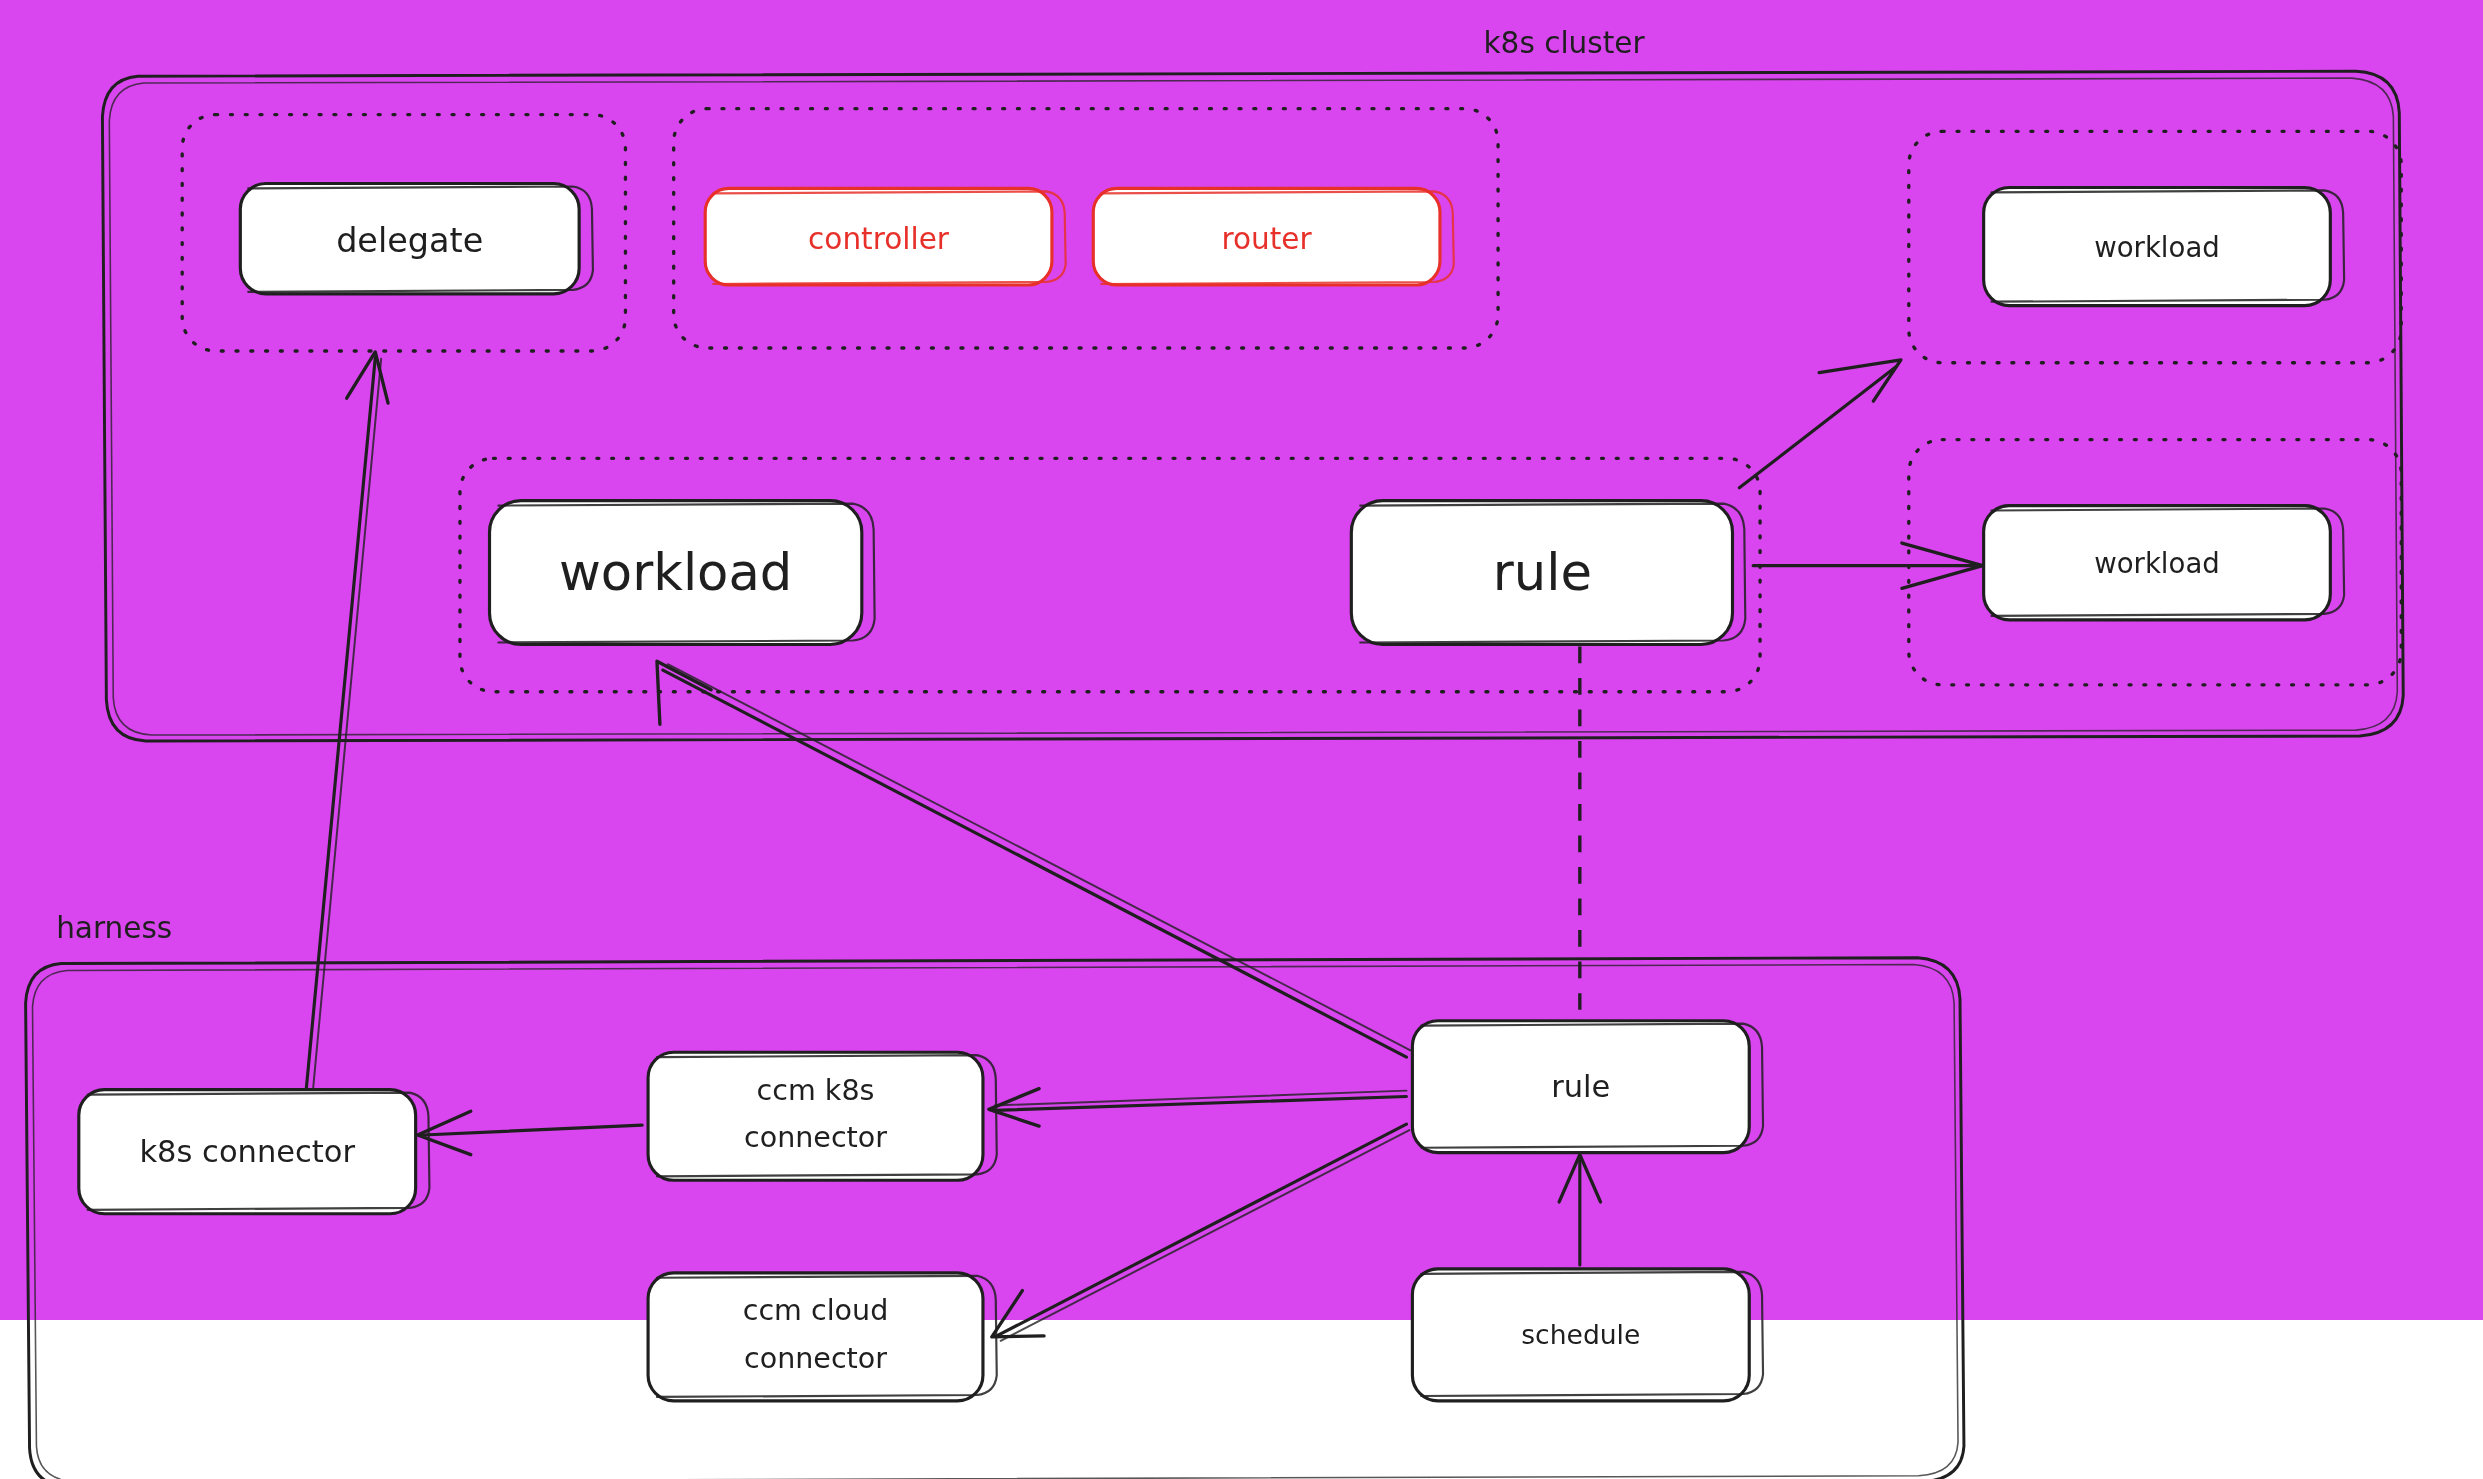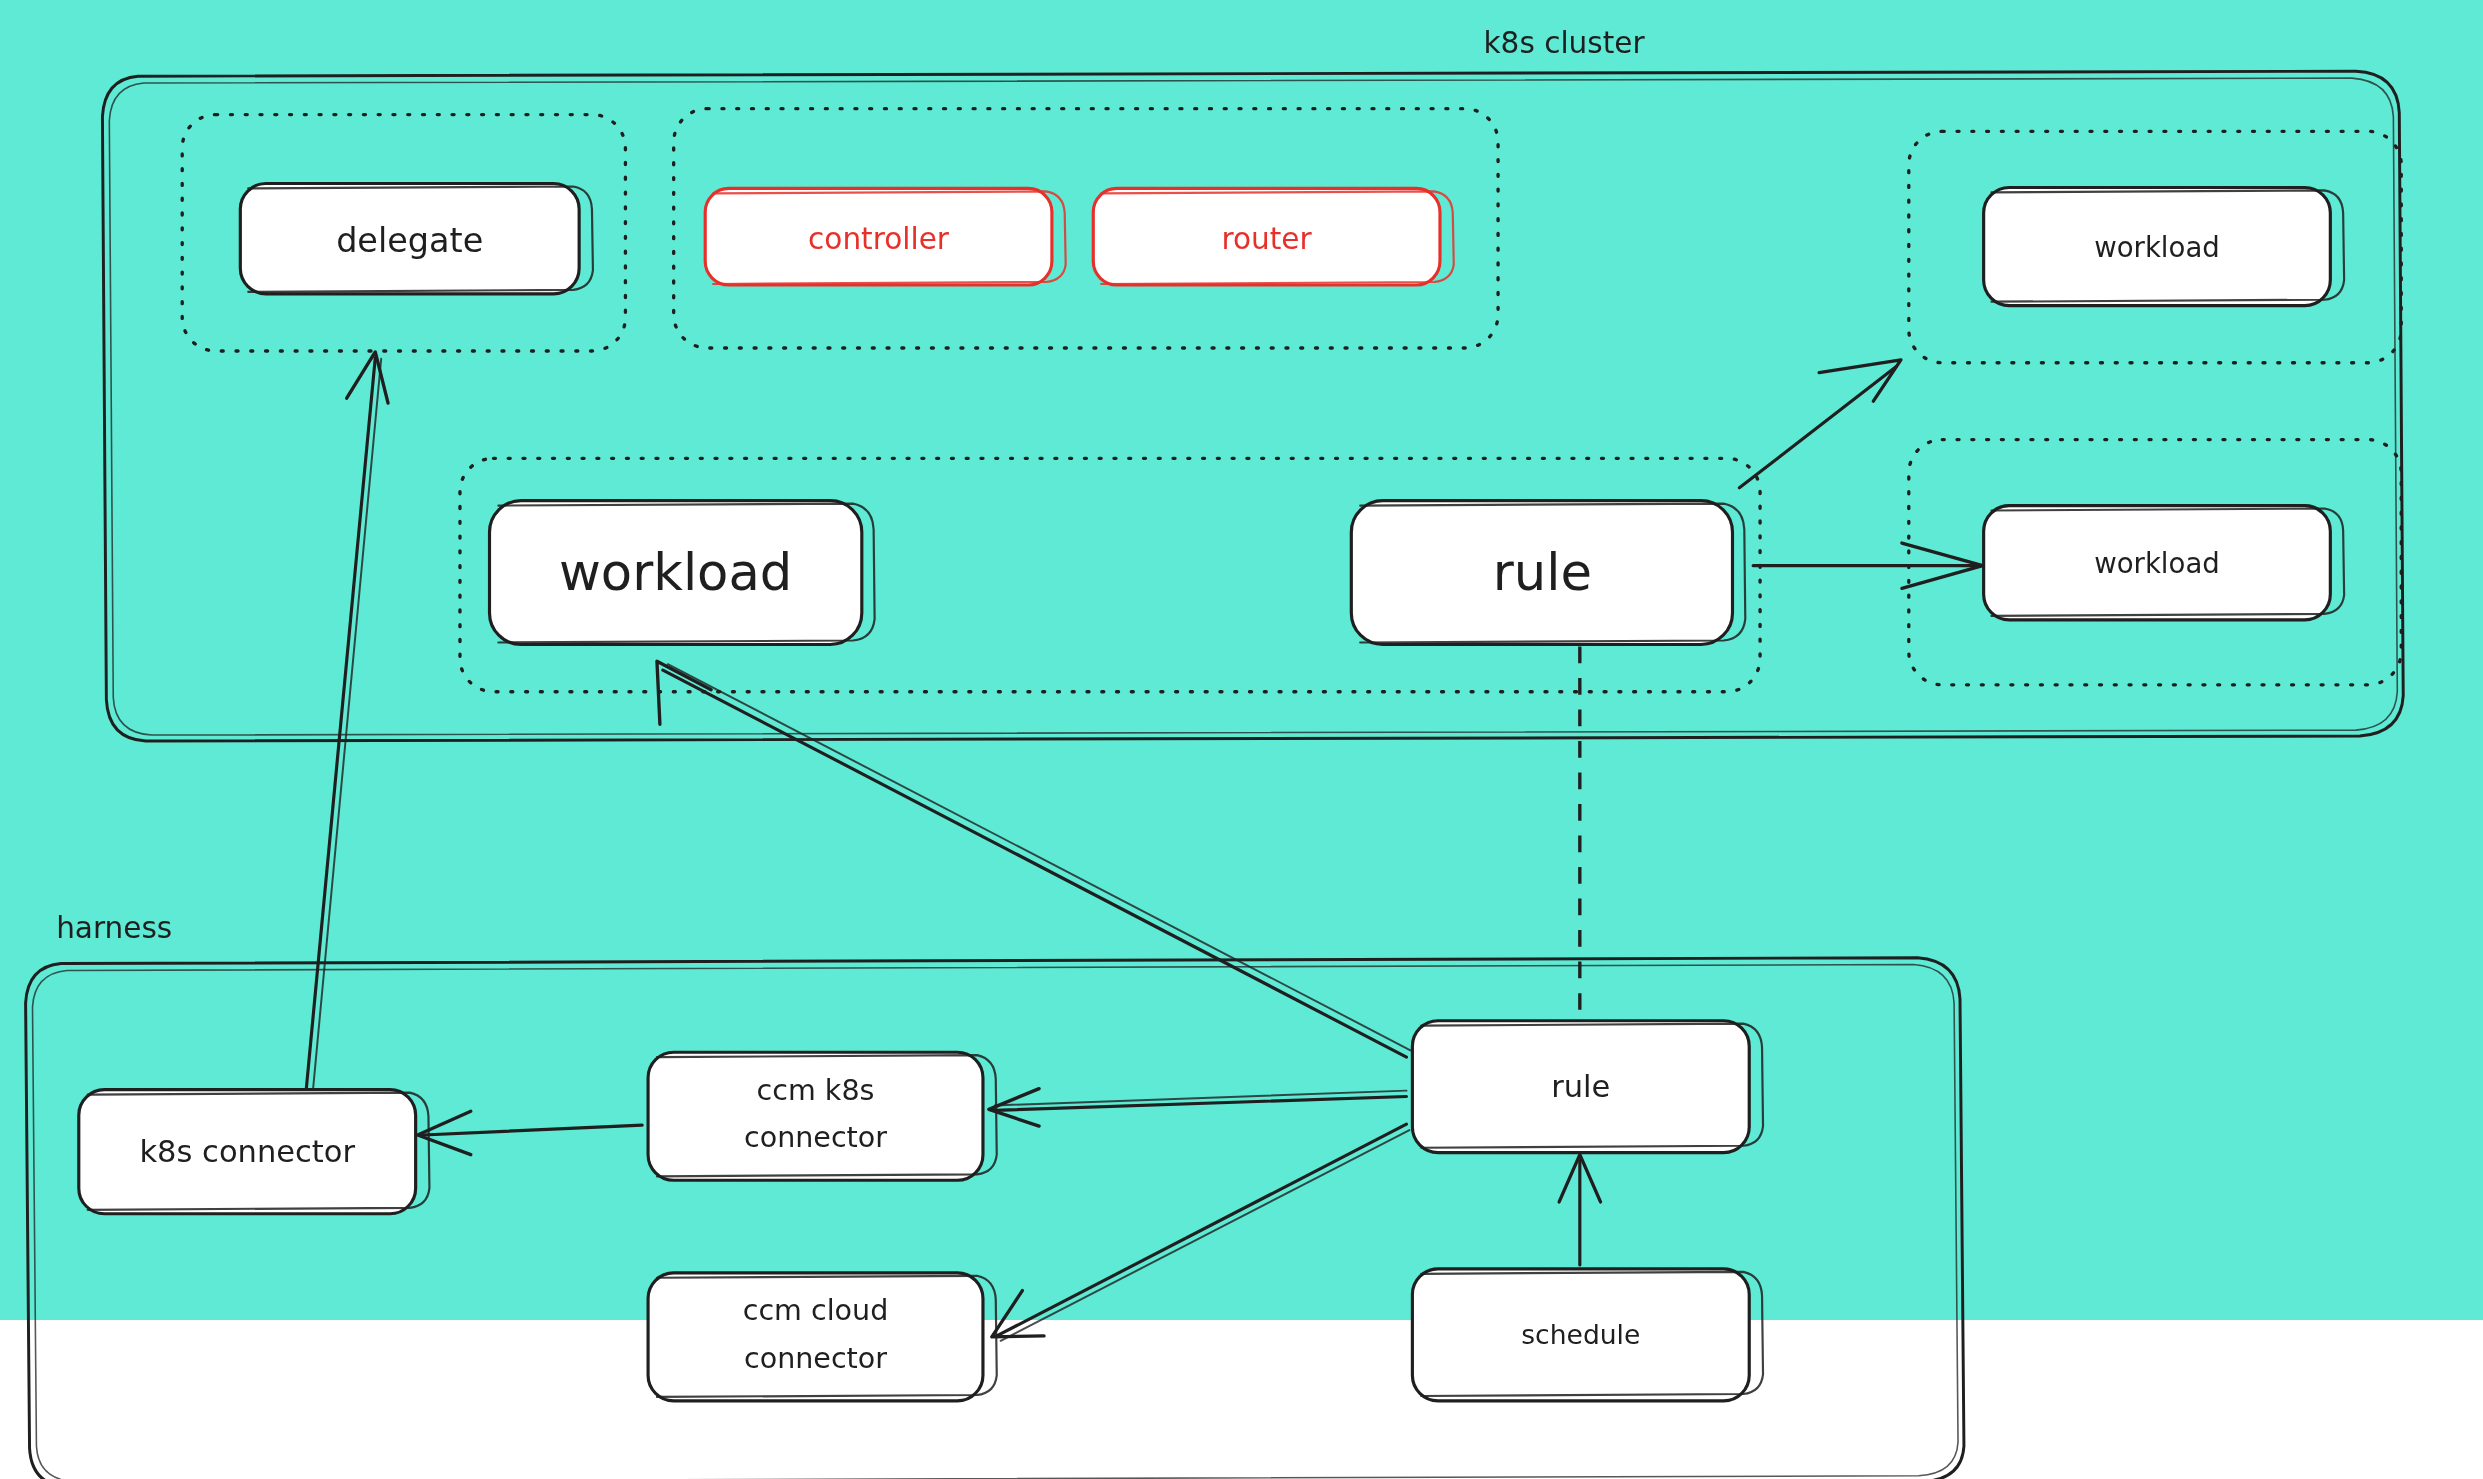--- a/index.html
+++ b/index.html
@@ -1,17 +1,17 @@
 <!DOCTYPE html>
 <html><head>
 <meta charset="utf-8">
 <style>
   html,body{margin:0;padding:0;background:#ffffff;}
   body{width:2483px;height:1480px;font-family:"DejaVu Sans",sans-serif;overflow:hidden;}
-  #stage{position:relative;width:2483px;height:1320px;background:#5eead4;}
+  #stage{position:relative;width:2483px;height:1320px;background:#d946ef;}
   svg#diagram{position:absolute;inset:0;width:2483px;height:1480px;}
   .node-label{
     font-family:"DejaVu Sans",sans-serif;
     fill:#1f1f1f;
     text-anchor:middle;
     dominant-baseline:middle;
     font-weight:400;
   }
   .node-label.red{fill:#e8302a;}
   .group-label{

